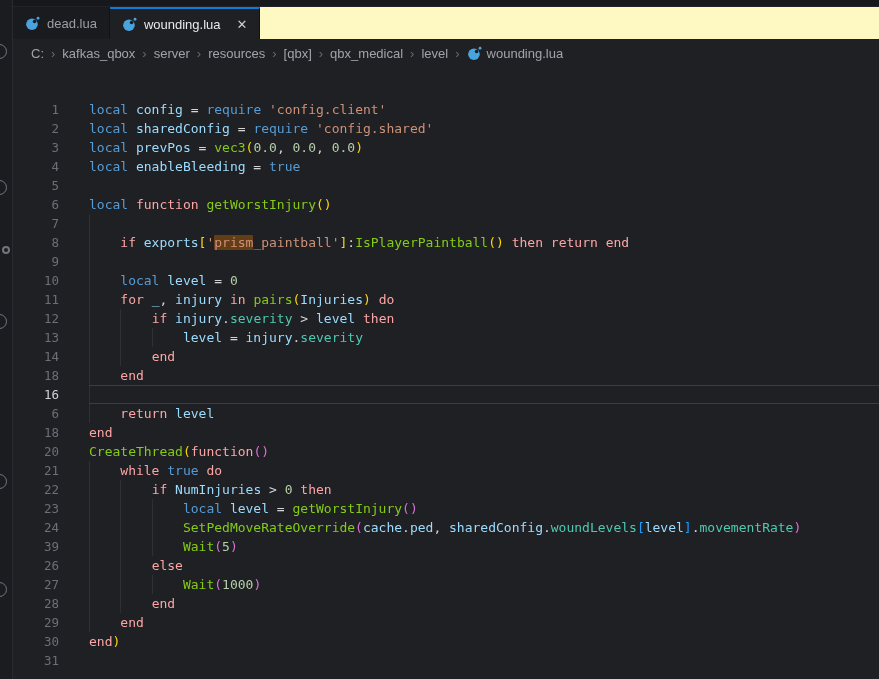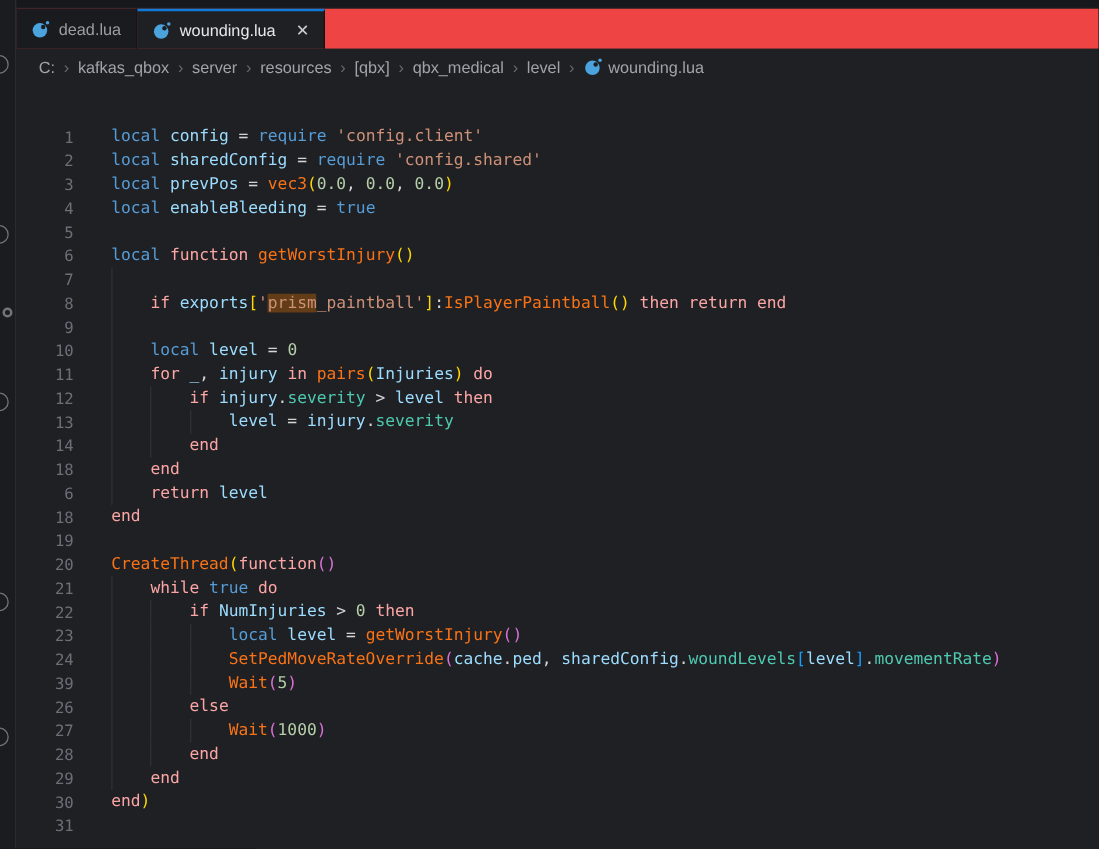--- a/index.html
+++ b/index.html
@@ -7,21 +7,21 @@
        font-family:"Liberation Sans",sans-serif;}
   
   .activity-bar{width:12px;flex:none;background:#1b1c20;border-right:1px solid #2a2b30;
                 position:relative;overflow:hidden;}
   .icon-frag{position:absolute;left:-8px;width:13px;height:13px;border:1.5px solid #80858b;
              border-radius:50%;opacity:.85;}
   .icon-frag.dot{width:4px;height:4px;border-width:2px;left:2px;}
   .main{flex:1;display:flex;flex-direction:column;min-width:0;}
   .title-sliver{height:6px;background:#17181c;flex:none;border-bottom:1px solid #222329;}
   
-  .tab-bar{height:32px;background:#ef4444;display:flex;flex:none;}
+  .tab-bar{height:32px;background:#fef9c3;display:flex;flex:none;}
   .tab{display:flex;align-items:center;gap:7px;padding:0 12px;font-size:13px;color:#9b9ea4;
        background:#1a1b1f;border-right:1px solid #111215;cursor:pointer;box-sizing:border-box;}
   .tab.active{background:#1f2024;color:#e6e8ea;border-top:2px solid #0f7ad8;padding-top:0;}
   .tab .close{margin-left:9px;font-size:13px;color:#c9ccd1;line-height:1;}
   .lua-icon{display:inline-flex;width:15px;height:15px;flex:none;}
   
   .breadcrumb{height:28px;display:flex;align-items:center;gap:7px;padding-left:18px;
               font-size:13px;color:#a0a4aa;background:#1f2024;flex:none;}
   .crumb{white-space:nowrap;}
   .crumb-sep{color:#666a71;font-size:13px;}
@@ -29,21 +29,21 @@
   
   .editor{flex:1;overflow:hidden;padding-top:33px;background:#1f2024;
           font-family:"DejaVu Sans Mono",monospace;font-size:13px;line-height:19px;}
   .row{display:flex;height:19px;white-space:pre;}
   .ln{width:46px;flex:none;text-align:right;color:#6b7078;font-size:12.5px;}
   .code{flex:1;margin-left:30px;position:relative;box-sizing:border-box;min-height:19px;}
   .row.active .ln{color:#cdd1d6;}
   .row.active .code{border-top:1px solid #3b3d43;border-bottom:1px solid #3b3d43;}
   .guide{position:absolute;top:0;bottom:0;width:0;border-left:1px solid #2e3036;}
   
-  .tk-kw{color:#569cd6}.tk-ctrl{color:#fca5a5}.tk-var{color:#9cdcfe}.tk-fn{color:#f97316}
+  .tk-kw{color:#569cd6}.tk-ctrl{color:#fca5a5}.tk-var{color:#9cdcfe}.tk-fn{color:#84cc16}
   .tk-prop{color:#4ec9b0}.tk-str{color:#ce9178}.tk-num{color:#b5cea8}.tk-op{color:#d4d4d4}
   .tk-pl{color:#d4d4d4}.tk-b1{color:#ffd700}.tk-b2{color:#da70d6}.tk-b3{color:#179fff}
   .tk-hl{color:#ce9178;background:#623d15;border-radius:1px;}
 </style>
 </head>
 <body>
 
 <div class="app">
   <div class="activity-bar" id="activity-bar">
       <span class="icon-frag" style="top: 44px;"></span>
@@ -113,23 +113,23 @@
         <div class="row"><div class="ln">6</div><div class="code"><span class="tk-kw">local</span><span class="tk-pl"> </span><span class="tk-ctrl">function</span><span class="tk-pl"> </span><span class="tk-fn">getWorstInjury</span><span class="tk-b1">()</span></div></div>
         <div class="row"><div class="ln">7</div><div class="code"><span class="guide" style="left: 0ch;"></span></div></div>
         <div class="row"><div class="ln">8</div><div class="code"><span class="guide" style="left: 0ch;"></span><span class="tk-pl">    </span><span class="tk-ctrl">if</span><span class="tk-pl"> </span><span class="tk-var">exports</span><span class="tk-b1">[</span><span class="tk-str">'</span><span class="tk-hl">prism</span><span class="tk-str">_paintball'</span><span class="tk-b1">]</span><span class="tk-op">:</span><span class="tk-fn">IsPlayerPaintball</span><span class="tk-b1">()</span><span class="tk-pl"> </span><span class="tk-ctrl">then</span><span class="tk-pl"> </span><span class="tk-ctrl">return</span><span class="tk-pl"> </span><span class="tk-ctrl">end</span></div></div>
         <div class="row"><div class="ln">9</div><div class="code"><span class="guide" style="left: 0ch;"></span></div></div>
         <div class="row"><div class="ln">10</div><div class="code"><span class="guide" style="left: 0ch;"></span><span class="tk-pl">    </span><span class="tk-kw">local</span><span class="tk-pl"> </span><span class="tk-var">level</span><span class="tk-op"> = </span><span class="tk-num">0</span></div></div>
         <div class="row"><div class="ln">11</div><div class="code"><span class="guide" style="left: 0ch;"></span><span class="tk-pl">    </span><span class="tk-ctrl">for</span><span class="tk-pl"> </span><span class="tk-var">_</span><span class="tk-op">, </span><span class="tk-var">injury</span><span class="tk-pl"> </span><span class="tk-ctrl">in</span><span class="tk-pl"> </span><span class="tk-fn">pairs</span><span class="tk-b1">(</span><span class="tk-var">Injuries</span><span class="tk-b1">)</span><span class="tk-pl"> </span><span class="tk-ctrl">do</span></div></div>
         <div class="row"><div class="ln">12</div><div class="code"><span class="guide" style="left: 0ch;"></span><span class="guide" style="left: 4ch;"></span><span class="tk-pl">        </span><span class="tk-ctrl">if</span><span class="tk-pl"> </span><span class="tk-var">injury</span><span class="tk-op">.</span><span class="tk-prop">severity</span><span class="tk-op"> &gt; </span><span class="tk-var">level</span><span class="tk-pl"> </span><span class="tk-ctrl">then</span></div></div>
         <div class="row"><div class="ln">13</div><div class="code"><span class="guide" style="left: 0ch;"></span><span class="guide" style="left: 4ch;"></span><span class="guide" style="left: 8ch;"></span><span class="tk-pl">            </span><span class="tk-var">level</span><span class="tk-op"> = </span><span class="tk-var">injury</span><span class="tk-op">.</span><span class="tk-prop">severity</span></div></div>
         <div class="row"><div class="ln">14</div><div class="code"><span class="guide" style="left: 0ch;"></span><span class="guide" style="left: 4ch;"></span><span class="tk-pl">        </span><span class="tk-ctrl">end</span></div></div>
         <div class="row"><div class="ln">18</div><div class="code"><span class="guide" style="left: 0ch;"></span><span class="tk-pl">    </span><span class="tk-ctrl">end</span></div></div>
+        <div class="row active"><div class="ln">16</div><div class="code"><span class="guide" style="left: 0ch;"></span></div></div>
         <div class="row"><div class="ln">6</div><div class="code"><span class="guide" style="left: 0ch;"></span><span class="tk-pl">    </span><span class="tk-ctrl">return</span><span class="tk-pl"> </span><span class="tk-var">level</span></div></div>
         <div class="row"><div class="ln">18</div><div class="code"><span class="tk-ctrl">end</span></div></div>
-        <div class="row"><div class="ln">19</div><div class="code"></div></div>
         <div class="row"><div class="ln">20</div><div class="code"><span class="tk-fn">CreateThread</span><span class="tk-b1">(</span><span class="tk-ctrl">function</span><span class="tk-b2">()</span></div></div>
         <div class="row"><div class="ln">21</div><div class="code"><span class="guide" style="left: 0ch;"></span><span class="tk-pl">    </span><span class="tk-ctrl">while</span><span class="tk-pl"> </span><span class="tk-kw">true</span><span class="tk-pl"> </span><span class="tk-ctrl">do</span></div></div>
         <div class="row"><div class="ln">22</div><div class="code"><span class="guide" style="left: 0ch;"></span><span class="guide" style="left: 4ch;"></span><span class="tk-pl">        </span><span class="tk-ctrl">if</span><span class="tk-pl"> </span><span class="tk-var">NumInjuries</span><span class="tk-op"> &gt; </span><span class="tk-num">0</span><span class="tk-pl"> </span><span class="tk-ctrl">then</span></div></div>
         <div class="row"><div class="ln">23</div><div class="code"><span class="guide" style="left: 0ch;"></span><span class="guide" style="left: 4ch;"></span><span class="guide" style="left: 8ch;"></span><span class="tk-pl">            </span><span class="tk-kw">local</span><span class="tk-pl"> </span><span class="tk-var">level</span><span class="tk-op"> = </span><span class="tk-fn">getWorstInjury</span><span class="tk-b2">()</span></div></div>
         <div class="row"><div class="ln">24</div><div class="code"><span class="guide" style="left: 0ch;"></span><span class="guide" style="left: 4ch;"></span><span class="guide" style="left: 8ch;"></span><span class="tk-pl">            </span><span class="tk-fn">SetPedMoveRateOverride</span><span class="tk-b2">(</span><span class="tk-var">cache</span><span class="tk-op">.</span><span class="tk-var">ped</span><span class="tk-op">, </span><span class="tk-var">sharedConfig</span><span class="tk-op">.</span><span class="tk-prop">woundLevels</span><span class="tk-b3">[</span><span class="tk-var">level</span><span class="tk-b3">]</span><span class="tk-op">.</span><span class="tk-prop">movementRate</span><span class="tk-b2">)</span></div></div>
         <div class="row"><div class="ln">39</div><div class="code"><span class="guide" style="left: 0ch;"></span><span class="guide" style="left: 4ch;"></span><span class="guide" style="left: 8ch;"></span><span class="tk-pl">            </span><span class="tk-fn">Wait</span><span class="tk-b2">(</span><span class="tk-num">5</span><span class="tk-b2">)</span></div></div>
         <div class="row"><div class="ln">26</div><div class="code"><span class="guide" style="left: 0ch;"></span><span class="guide" style="left: 4ch;"></span><span class="tk-pl">        </span><span class="tk-ctrl">else</span></div></div>
         <div class="row"><div class="ln">27</div><div class="code"><span class="guide" style="left: 0ch;"></span><span class="guide" style="left: 4ch;"></span><span class="guide" style="left: 8ch;"></span><span class="tk-pl">            </span><span class="tk-fn">Wait</span><span class="tk-b2">(</span><span class="tk-num">1000</span><span class="tk-b2">)</span></div></div>
         <div class="row"><div class="ln">28</div><div class="code"><span class="guide" style="left: 0ch;"></span><span class="guide" style="left: 4ch;"></span><span class="tk-pl">        </span><span class="tk-ctrl">end</span></div></div>
         <div class="row"><div class="ln">29</div><div class="code"><span class="guide" style="left: 0ch;"></span><span class="tk-pl">    </span><span class="tk-ctrl">end</span></div></div>

